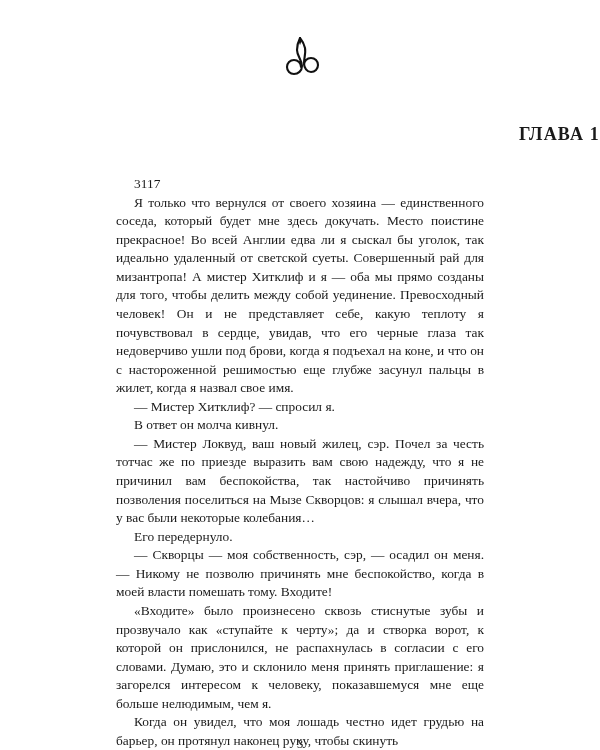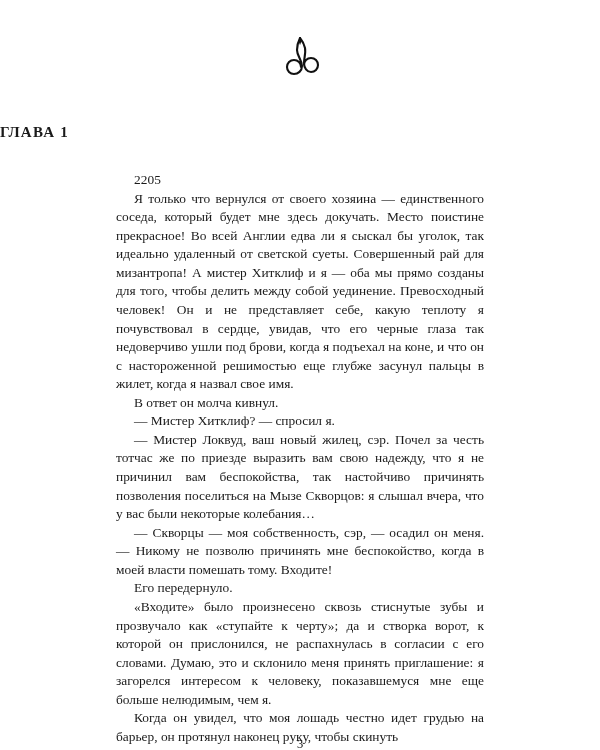--- a/index.html
+++ b/index.html
@@ -26,24 +26,24 @@
     text-align: center;
     margin-top: 30px;
     height: 58px;
     line-height: 58px;
   }
   .ornament svg {
     display: inline-block;
     vertical-align: middle;
   }
   .chapter-title {
-    text-align: left;
+    text-align: right;
     font-family: "Liberation Serif", serif;
     font-weight: bold;
-    font-size: 15px;
+    font-size: 18px;
     letter-spacing: 1.2px;
     margin-top: 36px;
     margin-bottom: 0;
   }
   .body-block {
     margin: 30px auto 0 auto;
     width: 368px;
     font-size: 13.4px;
     line-height: 1.385;
     text-align: justify;
@@ -77,26 +77,26 @@
     <svg width="48" height="52" viewBox="0 0 48 52" fill="none" xmlns="http://www.w3.org/2000/svg" aria-hidden="true">
       <path d="M24 4 C24 4 21 10 21 16 C21 22 26 26 26 32 C26 37 22 40 18 40 C14 40 11 37 11 33 C11 29 14 26 18 26 C22 26 25 29 25 33" stroke="#111111" stroke-width="2.1" stroke-linecap="round" fill="none"></path>
       <path d="M24 4 C24 4 28 9 29 14 C30 19 28 24 28 29 C28 34 31 38 35 38 C39 38 42 35 42 31 C42 27 39 24 35 24 C31 24 28 27 28 31" stroke="#111111" stroke-width="2.1" stroke-linecap="round" fill="none"></path>
       <path d="M24 3 C22 6 23 9 24 11 C25 9 26 6 24 3 Z" fill="#111111"></path>
     </svg>
   </div>
 
   <h1 class="chapter-title">ГЛАВА 1</h1>
 
   <div class="body-block">
-    <p class="year">2205</p>
+    <p class="year">3117</p>
     <p>Я только что вернулся от своего хозяина — единственного соседа, который будет мне здесь докучать. Место поистине прекрасное! Во всей Англии едва ли я сыскал бы уголок, так идеально удаленный от светской суеты. Совершенный рай для мизантропа! А мистер Хитклиф и я — оба мы прямо созданы для того, чтобы делить между собой уединение. Превосходный человек! Он и не представляет себе, какую теплоту я почувствовал в сердце, увидав, что его черные глаза так недоверчиво ушли под брови, когда я подъехал на коне, и что он с настороженной решимостью еще глубже засунул пальцы в жилет, когда я назвал свое имя.</p>
+    <p>— Мистер Хитклиф? — спросил я.</p>
     <p>В ответ он молча кивнул.</p>
-    <p>— Мистер Хитклиф? — спросил я.</p>
     <p>— Мистер Локвуд, ваш новый жилец, сэр. Почел за честь тотчас же по приезде выразить вам свою надежду, что я не причинил вам беспокойства, так настойчиво причинять позволения поселиться на Мызе Скворцов: я слышал вчера, что у вас были некоторые колебания…</p>
+    <p>Его передернуло.</p>
     <p>— Скворцы — моя собственность, сэр, — осадил он меня. — Никому не позволю причинять мне беспокойство, когда в моей власти помешать тому. Входите!</p>
-    <p>Его передернуло.</p>
     <p>«Входите» было произнесено сквозь стиснутые зубы и прозвучало как «ступайте к черту»; да и створка ворот, к которой он прислонился, не распахнулась в согласии с его словами. Думаю, это и склонило меня принять приглашение: я загорелся интересом к человеку, показавшемуся мне еще больше нелюдимым, чем я.</p>
     <p>Когда он увидел, что моя лошадь честно идет грудью на барьер, он протянул наконец руку, чтобы скинуть</p>
   </div>
 
   <div class="folio">3</div>
 
 </div>
 
 </body></html>

